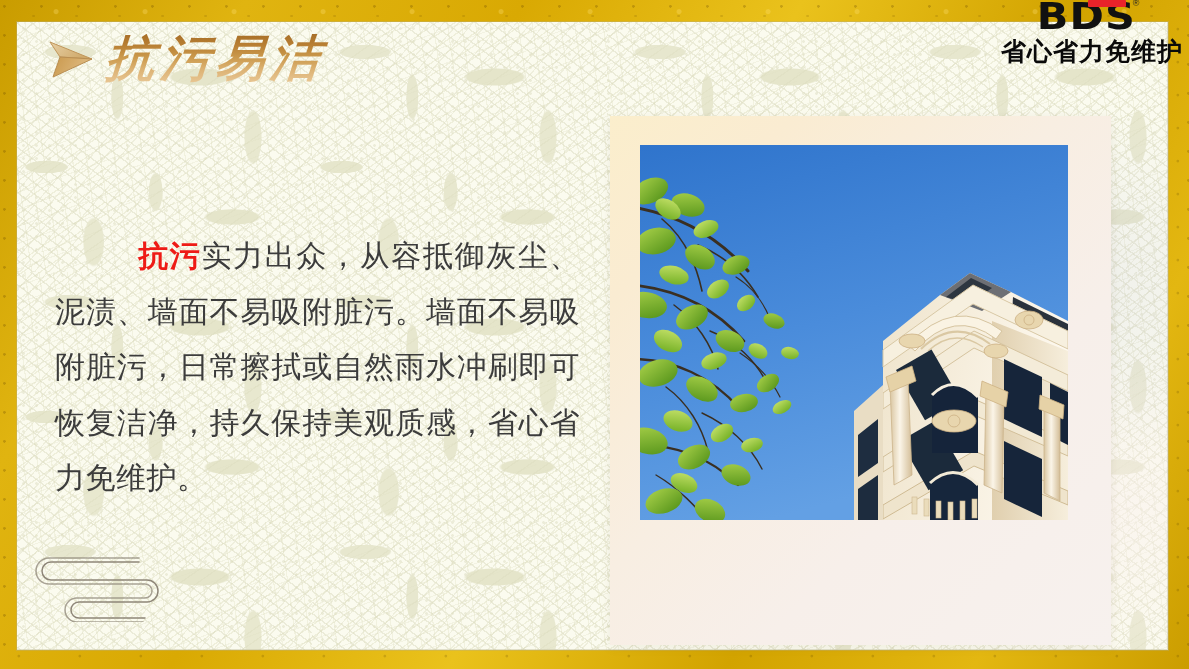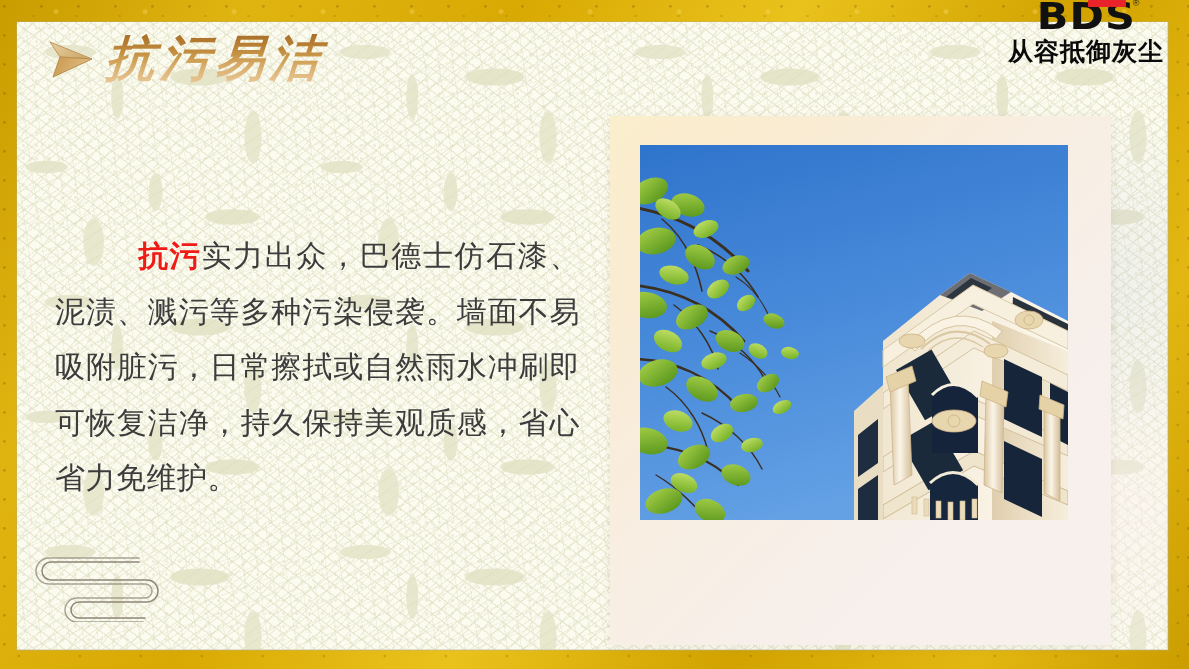--- a/index.html
+++ b/index.html
@@ -163,21 +163,21 @@
               <stop offset="1" stop-color="#e0bc83"></stop>
           </linearGradient>
         </defs>
         <path d="M6 7 L48 24 L16 22 Z" fill="url(#agTop)" stroke="#c0965a" stroke-width="1"></path>
         <path d="M16 22 L48 24 L9 42 Z" fill="url(#agBot)" stroke="#b98e52" stroke-width="1"></path>
       </svg>
       <div class="title-text">抗污易洁</div>
     </div>
 
     <div class="body-copy">
-      <span class="indent"></span><span class="hl">抗污</span><span>实力出众，巴德士仿石漆、泥渍、溅污等多种污染侵袭。墙面不易吸附脏污，日常擦拭或自然雨水冲刷即可恢复洁净，持久保持美观质感，省心省力免维护。</span>
+      <span class="indent"></span><span class="hl">抗污</span><span>实力出众，从容抵御灰尘、泥渍、墙面不易吸附脏污。墙面不易吸附脏污，日常擦拭或自然雨水冲刷即可恢复洁净，持久保持美观质感，省心省力免维护。</span>
     </div>
 
     <svg class="ornament" viewBox="0 0 150 76">
       <g fill="none" stroke="#8e8678" stroke-width="1.5" stroke-linecap="round">
         <path d="M112 16 H24 a9 9 0 0 0 0 18 H120 a11 11 0 0 1 0 22 H52 a8 8 0 0 0 0 16 H118"></path>
         <path d="M112 12 H22 a13 13 0 0 0 0 26 H118 a7 7 0 0 1 0 14 H50 a12 12 0 0 0 0 24 H116" opacity=".75"></path>
       </g>
     </svg>
   </div>
 
@@ -342,16 +342,16 @@
       </svg>
     </div>
   </div>
 
   <div class="logo">
     <div class="logo-mark">
       <span class="logo-bds">BDS</span>
       <span class="logo-red"></span>
       <span class="logo-reg">®</span>
     </div>
-    <div class="logo-cn">从容抵御灰尘</div>
+    <div class="logo-cn">省心省力免维护</div>
   </div>
 
 </div>
 
 </body></html>

